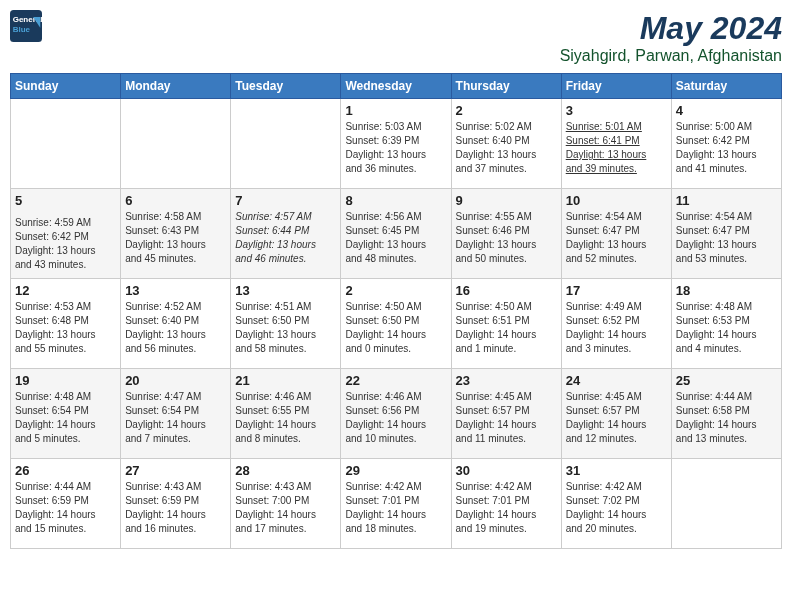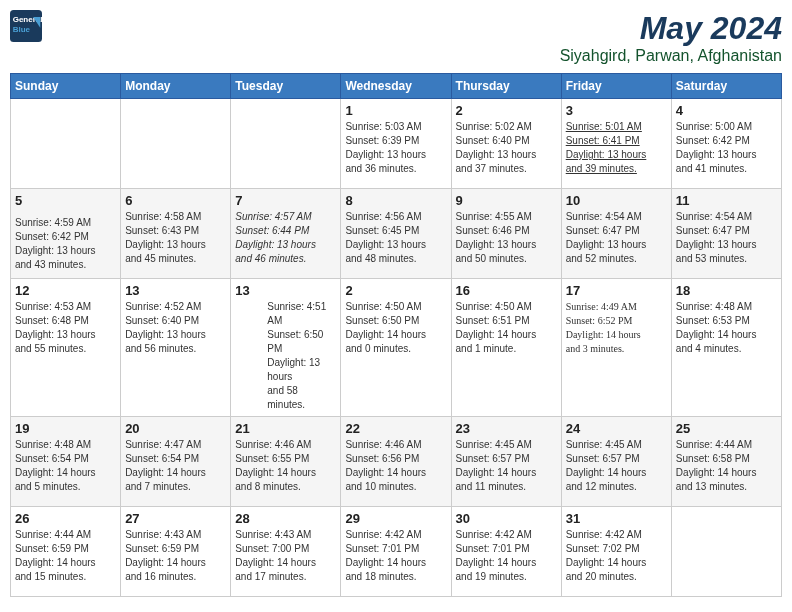--- a/index.html
+++ b/index.html
@@ -204,42 +204,42 @@
         </td>
         <td>
           <div class="day-num">13</div>
           <div class="day-info" style="white-space: pre-line;">Sunrise: 4:52 AM
 Sunset: 6:40 PM
 Daylight: 13 hours
 and 56 minutes.</div>
         </td>
         <td>
           <div class="day-num">13</div>
-          <div class="day-info" style="white-space: pre-line; margin-left: 32px;">Sunrise: 4:51 AM
+          <div class="day-info" style="white-space: pre-line;">Sunrise: 4:51 AM
 Sunset: 6:50 PM
 Daylight: 13 hours
 and 58 minutes.</div>
         </td>
         <td>
           <div class="day-num">2</div>
           <div class="day-info" style="white-space: pre-line;">Sunrise: 4:50 AM
 Sunset: 6:50 PM
 Daylight: 14 hours
 and 0 minutes.</div>
         </td>
         <td>
           <div class="day-num">16</div>
           <div class="day-info" style="white-space: pre-line;">Sunrise: 4:50 AM
 Sunset: 6:51 PM
 Daylight: 14 hours
 and 1 minute.</div>
         </td>
         <td>
           <div class="day-num">17</div>
-          <div class="day-info" style="white-space: pre-line; font-family: Liberation Serif, serif;">Sunrise: 4:49 AM
+          <div class="day-info" style="white-space: pre-line;">Sunrise: 4:49 AM
 Sunset: 6:52 PM
 Daylight: 14 hours
 and 3 minutes.</div>
         </td>
         <td>
           <div class="day-num">18</div>
           <div class="day-info" style="white-space: pre-line;">Sunrise: 4:48 AM
 Sunset: 6:53 PM
 Daylight: 14 hours
 and 4 minutes.</div>

